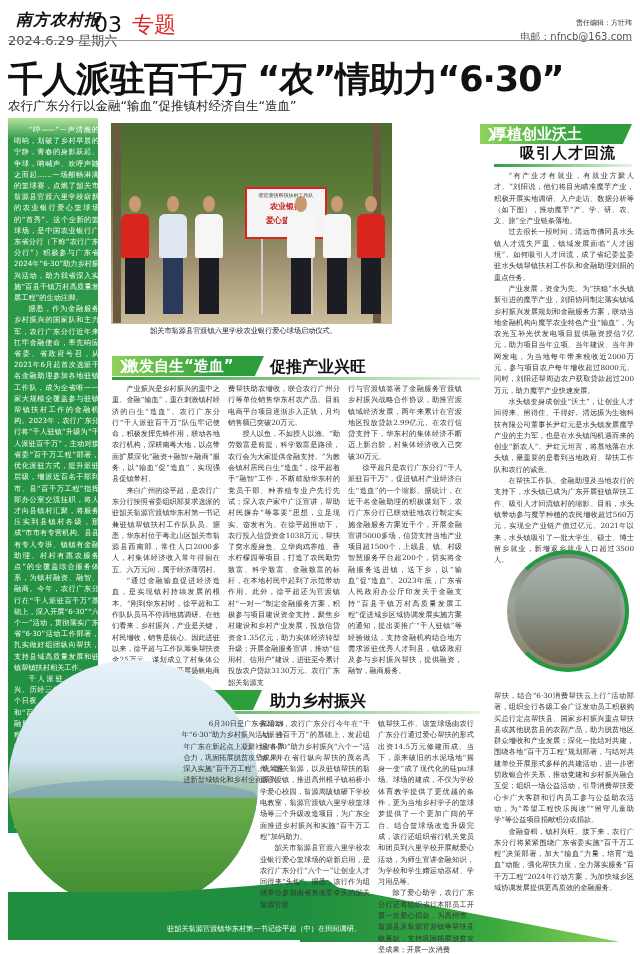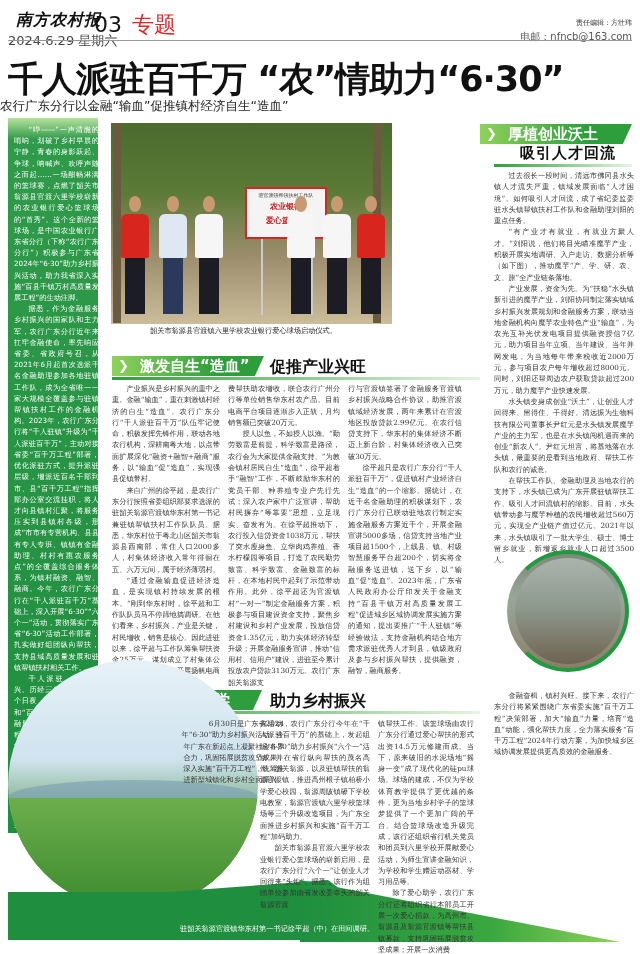--- a/index.html
+++ b/index.html
@@ -9,58 +9,58 @@
   .masthead { position: absolute; left: 8px; top: 8px; width: 624px; height: 34px; }
   .logo { position: absolute; left: 8px; top: 2px; font-family: "DejaVu Serif", serif; font-weight: bold; font-size: 16px; color: #111; letter-spacing: 1px; font-style: italic; }
   .date { position: absolute; left: 0; top: 24px; font-family: "DejaVu Sans", sans-serif; font-size: 13px; color: #444; }
   .pagenum { position: absolute; left: 86px; top: 4px; font-family: "DejaVu Sans", sans-serif; font-size: 22px; color: #111; }
   .section { position: absolute; left: 124px; top: 2px; font-family: "DejaVu Sans", sans-serif; font-size: 22px; color: #e02828; }
   .editor { position: absolute; right: 0; top: 10px; font-family: "DejaVu Sans", sans-serif; font-size: 7px; color: #333; text-align: right; }
   .email { position: absolute; right: 0; top: 22px; font-family: "DejaVu Sans", sans-serif; font-size: 10px; color: #555; text-align: right; }
   .rule { position: absolute; left: 8px; top: 40px; width: 624px; height: 1px; background: #999; }
 
   .headline { position: absolute; left: 8px; top: 56px; width: 630px; font-family: "DejaVu Sans", sans-serif; font-weight: bold; font-size: 35px; letter-spacing: -1px; color: #111; white-space: nowrap; }
-  .subhead { position: absolute; left: 0; top: 98px; font-family: "DejaVu Sans", sans-serif; font-size: 12.5px; color: #222; white-space: nowrap; }
+  .subhead { position: absolute; left: 8px; top: 98px; font-family: "DejaVu Sans", sans-serif; font-size: 12.5px; color: #222; white-space: nowrap; }
 
   .sidebar { position: absolute; left: 8px; top: 118px; width: 90px; height: 715px; background: linear-gradient(180deg, #b6e39e 0%, #2f9a4a 3%, #1f8e3f 100%); }
   .sidebar-text { position: absolute; left: 14px; top: 124px; width: 85px; font-family: "DejaVu Sans", sans-serif; font-size: 7.2px; line-height: 11.2px; color: #fff; text-align: justify; }
   .sidebar-text p { text-indent: 2em; }
   .byline { text-align: right; margin-top: 8px; }
 
   .photo1 { position: absolute; left: 111px; top: 123px; width: 281px; height: 201px; background: linear-gradient(180deg, #4b6b2f 0%, #5b7b37 35%, #9a8c6a 65%, #cbbd9a 100%); overflow: hidden; }
   .tree { position: absolute; top: 0; width: 8px; height: 200px; background: #6a5a40; }
   .person { position: absolute; bottom: 8px; width: 28px; height: 120px; }
   .person .shirt { position: absolute; top: 18px; left: 0; width: 28px; height: 44px; border-radius: 6px 6px 2px 2px; }
   .person .head { position: absolute; top: 0; left: 8px; width: 12px; height: 16px; background: #c99a72; border-radius: 50%; }
   .person .legs { position: absolute; top: 62px; left: 4px; width: 20px; height: 56px; background: #1c1c24; }
   .sign { position: absolute; left: 134px; top: 64px; width: 82px; height: 52px; background: #f4f4f4; border: 2px solid #d22; }
   .sign-top { font-size: 5px; color: #333; text-align: center; margin-top: 3px; font-family: "DejaVu Sans", sans-serif; }
   .sign-main { font-size: 8px; color: #c81e1e; text-align: center; font-weight: bold; line-height: 11px; margin-top: 3px; }
   .sign-post { position: absolute; top: 116px; width: 2px; height: 76px; background: #ccc; }
   .caption1 { position: absolute; left: 108px; top: 326px; font-family: "DejaVu Sans", sans-serif; font-size: 7.2px; color: #222; white-space: nowrap; margin-left: 42px; }
 
-  .tag { position: absolute; height: 20px; font-family: "DejaVu Sans", sans-serif; font-weight: bold; font-size: 15px; color: #fff; padding-left: 28px; line-height: 20px; background: linear-gradient(90deg, #8fd25a 0%, #2e9e3d 70%, #2e9e3d 100%); clip-path: polygon(0 0, 100% 0, 94% 100%, 0 100%); white-space: nowrap; }
+  .tag { position: absolute; height: 20px; font-family: "DejaVu Sans", sans-serif; font-weight: bold; font-size: 15px; color: #fff; padding-left: 12px; line-height: 20px; background: linear-gradient(90deg, #8fd25a 0%, #2e9e3d 70%, #2e9e3d 100%); clip-path: polygon(0 0, 100% 0, 94% 100%, 0 100%); white-space: nowrap; }
   .tag::before { content: "\276F"; position: absolute; left: 6px; top: 0; color: #fff; font-size: 13px; }
   .tag-rest { position: absolute; font-family: "DejaVu Sans", sans-serif; font-weight: bold; font-size: 16px; color: #111; white-space: nowrap; }
   .tag-line { position: absolute; height: 3px; background: linear-gradient(90deg, #2e9e3d, #e6f4e0); }
 
   .col { position: absolute; font-size: 7.2px; line-height: 11.3px; color: #333; text-align: justify; }
   .col p { text-indent: 2em; }
   .col p.cont { text-indent: 0; }
 
   .right-title { position: absolute; left: 520px; top: 144px; font-family: "DejaVu Sans", sans-serif; font-weight: bold; font-size: 15px; color: #111; letter-spacing: 1px; }
 
   .circle-photo { position: absolute; left: 507px; top: 550px; width: 122px; height: 122px; border-radius: 50%; border: 4px solid #1f9a3f; border-left-color: transparent; border-bottom-color: #1f9a3f; overflow: hidden; background: linear-gradient(180deg, #7c8a78 0%, #9aa69a 40%, #8a7e66 100%); }
   .circle-inner { position: absolute; inset: 4px; border-radius: 50%; overflow: hidden; background: linear-gradient(180deg, #aab4ae 0%, #8f9a8e 45%, #6e6452 100%); }
   .big-circle { position: absolute; left: 8px; top: 660px; width: 250px; height: 250px; border-radius: 50%; background: linear-gradient(180deg, #e7f1f8 0%, #cfe3ee 40%, #6aa36a 65%, #4a8a3a 100%); overflow: hidden; }
   .field { position: absolute; left: 0; bottom: 0; width: 100%; height: 45%; background: linear-gradient(180deg, #6cae4d, #3c8a2e); }
   .hill { position: absolute; left: 0; top: 48%; width: 100%; height: 14%; background: #7a9cb4; border-radius: 50% 50% 0 0; opacity: 0.6; }
   .green-band { position: absolute; left: 8px; top: 880px; width: 400px; height: 60px; background: #1f8e3f; clip-path: polygon(0 20%, 40% 20%, 80% 0, 100% 100%, 0 100%); }
   .green-band2 { position: absolute; left: 300px; top: 880px; width: 320px; height: 62px; background: linear-gradient(90deg, #1f8e3f 0%, #3aa83f 60%, #8fd25a 100%); clip-path: polygon(0 0, 100% 100%, 0 100%); }
-  .caption2 { position: absolute; left: 180px; top: 924px; font-family: "DejaVu Sans", sans-serif; font-size: 7.2px; color: #fff; white-space: nowrap; }
+  .caption2 { position: absolute; left: 167px; top: 924px; font-family: "DejaVu Sans", sans-serif; font-size: 7.2px; color: #fff; white-space: nowrap; }
 </style>
 </head>
 <body>
 
 <div class="masthead">
   <div class="logo">南方农村报</div>
   <div class="date">2024.6.29 星期六</div>
   <div class="pagenum">03</div>
   <div class="section">专题</div>
   <div class="editor">责任编辑：方壮玮</div>
@@ -137,22 +137,22 @@
 </div>
 <div class="col" style="left:348px; top:383px; width:114px;">
   <p class="cont">行与官渡镇签署了金融服务官渡镇乡村振兴战略合作协议，助推官渡镇域经济发展，两年来累计在官渡地区投放贷款2.99亿元。在农行信贷支持下，华东村的集体经济不断迈上新台阶，村集体经济收入已突破30万元。</p>
   <p>徐平超只是农行广东分行“千人派驻百千万”，促进镇村产业经济自生“造血”的一个缩影。据统计，在近千名金融助理的积极谋划下，农行广东分行已联动驻地农行制定实施金融服务方案近千个，开展金融宣讲5000多场，信贷支持当地产业项目超1500个，上线县、镇、村级智慧服务平台超200个，切实将金融服务送进镇，送下乡，以“输血”促“造血”。2023年底，广东省人民政府办公厅印发关于金融支持“百县千镇万村高质量发展工程”促进城乡区域协调发展实施方案的通知，提出要推广“千人驻镇”等经验做法，支持金融机构结合地方需求派驻优秀人才到县，镇级政府及参与乡村振兴帮扶，提供融资，融智，融商服务。</p>
 </div>
 
 <div class="tag" style="left:480px; top:124px; width:152px;">厚植创业沃土</div>
 <div class="right-title">吸引人才回流</div>
 <div class="tag-line" style="left:494px; top:164px; width:138px;"></div>
 <div class="col" style="left:494px; top:170px; width:140px;">
+  <p>“有产业才有就业，有就业方聚人才。”刘阳说，他们将目光瞄准魔芋产业，积极开展实地调研、入户走访、数据分析等（如下图），推动魔芋“产、学、研、农、文、旅”全产业链条落地。</p>
   <p>过去很长一段时间，清远市佛冈县水头镇人才流失严重，镇域发展面临“人才困境”。如何吸引人才回流，成了省纪委监委驻水头镇帮镇扶村工作队和金融助理刘阳的重点任务。</p>
-  <p>“有产业才有就业，有就业方聚人才。”刘阳说，他们将目光瞄准魔芋产业，积极开展实地调研、入户走访、数据分析等（如下图），推动魔芋“产、学、研、农、文、旅”全产业链条落地。</p>
   <p>产业发展，资金为先。为“扶稳”水头镇新引进的魔芋产业，刘阳协同制定落实镇域乡村振兴发展规划和金融服务方案，联动当地金融机构向魔芋农业特色产业“输血”，为农光互补光伏发电项目提供融资授信7亿元，助力项目当年立项、当年建设、当年并网发电，为当地每年带来税收近2000万元，参与项目农户每年增收超过8000元。同时，刘阳还帮周边农户获取贷款超过200万元，助力魔芋产业快速发展。</p>
   <p>水头镇变身成创业“沃土”，让创业人才回得来、留得住、干得好。清远振为生物科技有限公司董事长尹红元是水头镇发展魔芋产业的主力军，也是在水头镇闯机遇而来的创业“新农人”。尹红元坦言，将基地落在水头镇，最重要的是看到当地政府、帮扶工作队和农行的诚意。</p>
   <p>在帮扶工作队、金融助理及当地农行的支持下，水头镇已成为广东开展驻镇帮扶工作、吸引人才回流镇村的缩影。目前，水头镇带动参与魔芋种植的农民增收超过560万元，实现全产业链产值过亿元。2021年以来，水头镇吸引了一批大学生、硕士、博士留乡就业，新增返乡就业人口超过3500人。</p>
 </div>
 <div class="circle-photo">
   <div class="circle-inner"></div>
 </div>
 
 <div class="tag" style="left:112px; top:690px; width:150px;">开展爱心助学</div>
 <div class="tag-rest" style="left:270px; top:691px;">助力乡村振兴</div>
@@ -171,14 +171,15 @@
 </div>
 <div class="col" style="left:260px; top:718px; width:110px;">
   <p class="cont">兴活动，农行广东分行今年在“千人派驻百千万”的基础上，发起组织“6·30”助力乡村振兴“六个一”活动，并在省行纵向帮扶的茂名高州、韶关翁源，以及驻镇帮扶的翁源官渡镇，推进高州根子镇柏桥小学爱心校园，翁源周陂镇礤下学校电教室，翁源官渡镇六里学校篮球场等三个升级改造项目，为广东全面推进乡村振兴和实施“百千万工程”加码助力。</p>
   <p>韶关市翁源县官渡六里学校农业银行爱心篮球场的崭新启用，是农行广东分行“六个一”让创业人才回得来“头炮”。据悉，该行作为组团单位参加由省发改委牵头的韶关翁源官渡</p>
 </div>
 <div class="col" style="left:378px; top:718px; width:96px;">
   <p class="cont">镇帮扶工作。该篮球场由农行广东分行通过爱心帮扶的形式出资14.5万元修建而成。当下，原来破旧的水泥场地“摇身一变”成了现代化的硅pu球场。球场的建成，不仅为学校体育教学提供了更优越的条件，更为当地乡村学子的篮球梦提供了一个更加广阔的平台。结合篮球场改造升级完成，该行还组织省行机关党员和团员到六里学校开展献爱心活动，为师生宣讲金融知识，为学校和学生赠运动器材、学习用品等。</p>
   <p>除了爱心助学，农行广东分行还将组织省行本部员工开展一次爱心捐款，为高州市、翁源县及翁源官渡镇等帮扶县镇募款，支持巩固拓展脱贫攻坚成果；开展一次消费</p>
 </div>
 <div class="col" style="left:494px; top:690px; width:140px;">
+  <p class="cont">帮扶，结合“6·30消费帮扶云上行”活动部署，组织全行各级工会广泛发动员工积极购买总行定点帮扶县、国家乡村振兴重点帮扶县或其他脱贫县的农副产品，助力脱贫地区群众增收和产业发展；深化一批结对共建，围绕各地“百千万工程”规划部署，与结对共建单位开展形式多样的共建活动，进一步密切政银合作关系，推动党建和乡村振兴融合互促；组织一场公益活动，引导消费帮扶爱心卡广大客群和行内员工参与公益助农活动，为“希望工程快乐阅读”“留守儿童助学”等公益项目捐献积分或捐款。</p>
   <p>金融奋楫，镇村兴旺。接下来，农行广东分行将紧紧围绕广东省委实施“百千万工程”决策部署，加大“输血”力量，培育“造血”动能，强化帮扶力度，全力落实服务“百千万工程”2024年行动方案，为加快城乡区域协调发展提供更高质效的金融服务。</p>
 </div>
 
 </body></html>

